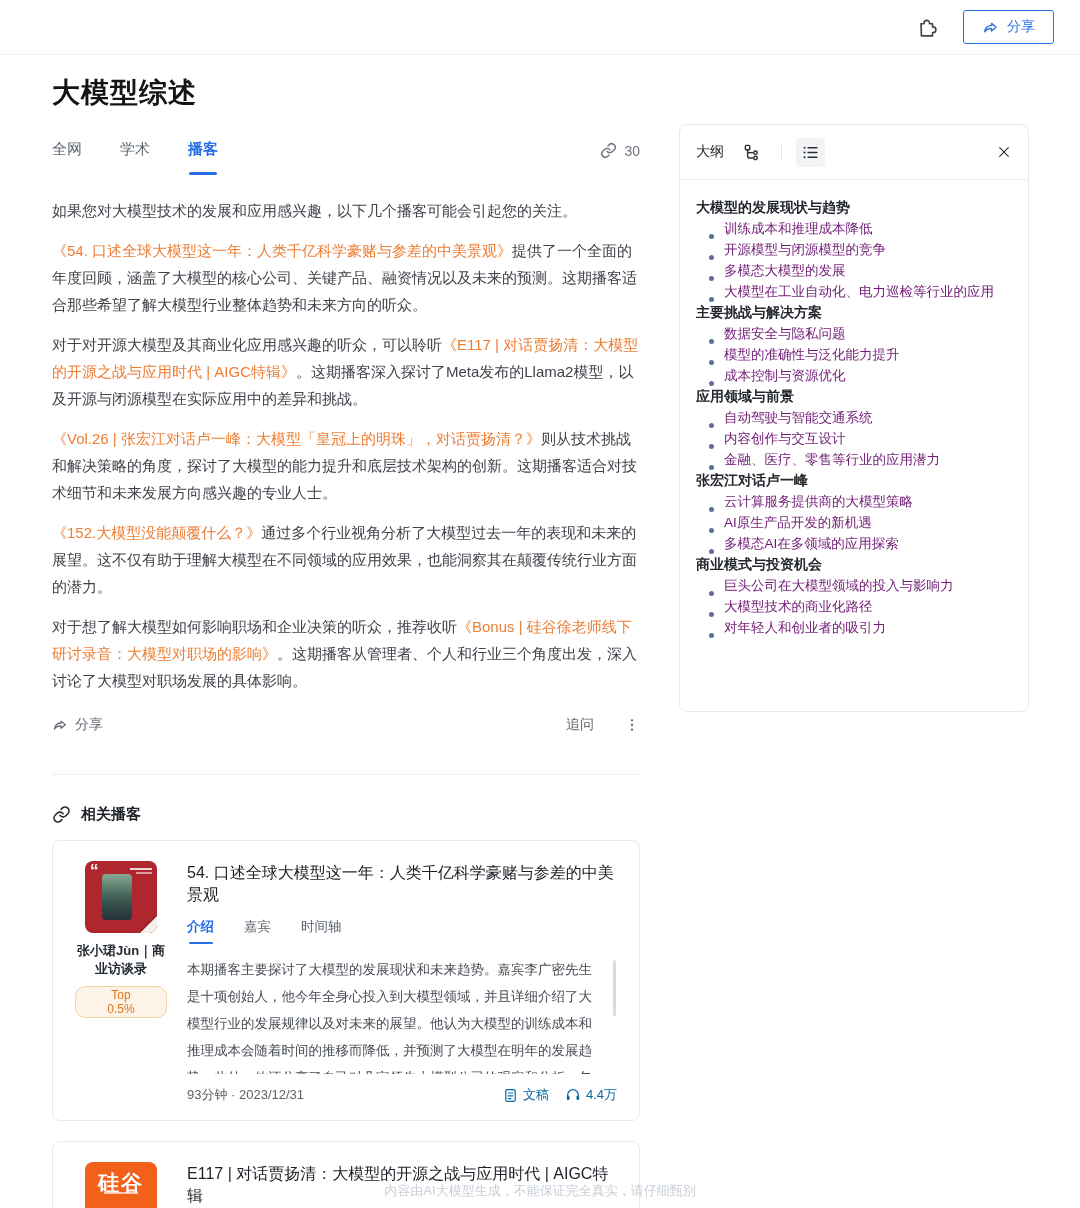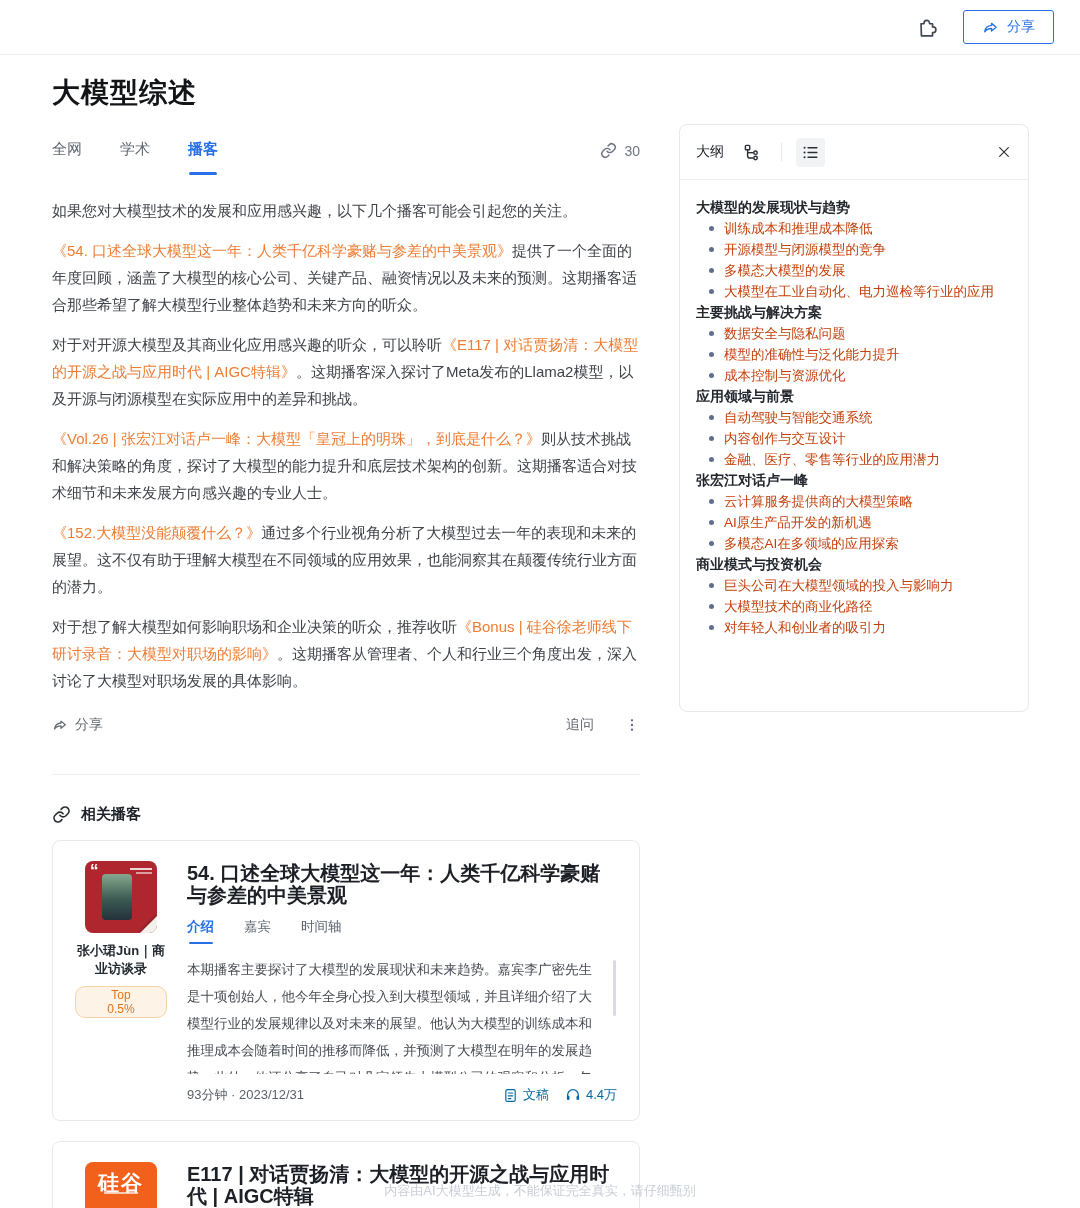--- a/index.html
+++ b/index.html
@@ -47,21 +47,21 @@
   .cover .person{position:absolute;left:17px;top:13px;width:30px;height:46px;border-radius:4px;
     background:linear-gradient(180deg,#86a88f 0%,#3c5a52 55%,#23313a 100%);}
   .cover .fold{position:absolute;right:0;bottom:0;width:0;height:0;
     border-left:17px solid transparent;border-bottom:17px solid #f4f1ec;filter:drop-shadow(-1px -1px 1px rgba(0,0,0,.25));}
   .cover .gtitle{position:absolute;top:7px;left:0;right:0;color:#fff;font-size:21px;font-weight:bold;letter-spacing:2px;}
   .cover .gsub{position:absolute;top:30px;left:50%;transform:translateX(-50%);width:34px;height:2px;background:rgba(255,255,255,.65);}
   .pod-name{font-size:13px;font-weight:bold;color:#252b33;line-height:18px;word-break:break-all;}
   .badge{display:inline-block;margin-top:8px;font-size:12px;color:#e37318;background:#fdf3e7;
     border:1px solid #f6d3a6;border-radius:10px;padding:1px 21px;}
   .card-right{flex:1;min-width:0;}
-  .card-title{font-size:20px;font-weight:bold;color:#1c2026;margin:1px 0 12px;line-height:22px;}
+  .card-title{font-size:16px;font-weight:normal;color:#1c2026;margin:1px 0 12px;line-height:22px;}
   .card-tabs{display:flex;gap:30px;font-size:13.5px;color:#5f6672;}
   .card-tab{padding-bottom:8px;cursor:pointer;text-align:right;}
   .card-tab.active{color:#2970e8;font-weight:bold;position:relative;}
   .card-tab.active::after{content:"";position:absolute;left:50%;transform:translateX(-50%);bottom:0;
     width:24px;height:2px;border-radius:2px;background:#2970e8;}
   .card-desc{position:relative;margin-top:12px;font-size:13.5px;line-height:27px;color:#474c54;
     max-height:118px;overflow:hidden;padding-right:12px;}
   .thumb{position:absolute;right:1px;top:4px;width:3px;height:56px;border-radius:2px;background:#d8dce2;}
   .card-meta{display:flex;align-items:center;justify-content:space-between;margin-top:12px;font-size:13px;color:#5b6168;}
   .meta-right{display:flex;align-items:center;gap:16px;color:#0369a1;}
@@ -71,21 +71,21 @@
     background:#fff;box-sizing:border-box;display:flex;flex-direction:column;}
   .panel-head{height:54px;flex:none;border-bottom:1px solid #edeff2;display:flex;align-items:center;gap:14px;padding:0 16px;}
   .panel-title{font-size:14px;color:#1f2329;}
   .icon-btn{padding:5px;border-radius:4px;color:#2a2e35;cursor:pointer;display:flex;}
   .icon-btn.active{background:#f2f3f5;}
   .vdiv{width:1px;height:18px;background:#e3e6ea;}
   .close-btn{margin-left:auto;color:#2a2e35;cursor:pointer;display:flex;}
   .panel-body{flex:1;padding:17px 16px 8px;overflow:hidden;}
   .o-sec{margin-bottom:0;}
   .o-title{font-size:14px;font-weight:bold;color:#23272e;line-height:21px;cursor:pointer;}
-  .o-item{display:flex;gap:10px;align-items:flex-start;padding-left:13px;font-size:13.5px;color:#c2410c;line-height:21px;cursor:pointer;}
+  .o-item{display:flex;gap:10px;align-items:flex-end;padding-left:13px;font-size:13.5px;color:#701a75;line-height:21px;cursor:pointer;}
   .o-dot{width:5px;height:5px;border-radius:50%;background:#5f6f8f;margin-top:8px;flex:none;}
   .panel-foot{height:48px;flex:none;border-top:1px solid #edeff2;display:flex;align-items:center;justify-content:center;
     gap:10px;font-size:14px;color:#23272e;position:relative;cursor:pointer;}
   .foot-more{position:absolute;right:14px;color:#5a637a;cursor:pointer;display:flex;}
   .dots{color:#5a637a;cursor:pointer;display:flex;}
   
   .watermark{position:absolute;left:0;right:0;bottom:8px;text-align:center;color:#c8cdd6;font-size:13px;z-index:5;}
 </style>
 </head>
 <body>
@@ -123,21 +123,21 @@
         </svg>
       </span>
       <span>30</span>
     </div>
   </div>
 
   <div class="article">
     <p><span>如果您对大模型技术的发展和应用感兴趣，以下几个播客可能会引起您的关注。</span></p>
     <p><span class="plink">《54. 口述全球大模型这一年：人类千亿科学豪赌与参差的中美景观》</span><span>提供了一个全面的年度回顾，涵盖了大模型的核心公司、关键产品、融资情况以及未来的预测。这期播客适合那些希望了解大模型行业整体趋势和未来方向的听众。</span></p>
     <p><span>对于对开源大模型及其商业化应用感兴趣的听众，可以聆听</span><span class="plink">《E117 | 对话贾扬清：大模型的开源之战与应用时代 | AIGC特辑》</span><span>。这期播客深入探讨了Meta发布的Llama2模型，以及开源与闭源模型在实际应用中的差异和挑战。</span></p>
-    <p><span class="plink">《Vol.26 | 张宏江对话卢一峰：大模型「皇冠上的明珠」，到底是什么？》</span><span>则从技术挑战和解决策略的角度，探讨了大模型的能力提升和底层技术架构的创新。这期播客适合对技术细节和未来发展方向感兴趣的专业人士。</span></p>
+    <p><span class="plink">《Vol.26 | 张宏江对话卢一峰：大模型「皇冠上的明珠」，对话贾扬清？》</span><span>则从技术挑战和解决策略的角度，探讨了大模型的能力提升和底层技术架构的创新。这期播客适合对技术细节和未来发展方向感兴趣的专业人士。</span></p>
     <p><span class="plink">《152.大模型没能颠覆什么？》</span><span>通过多个行业视角分析了大模型过去一年的表现和未来的展望。这不仅有助于理解大模型在不同领域的应用效果，也能洞察其在颠覆传统行业方面的潜力。</span></p>
     <p><span>对于想了解大模型如何影响职场和企业决策的听众，推荐收听</span><span class="plink">《Bonus | 硅谷徐老师线下研讨录音：大模型对职场的影响》</span><span>。这期播客从管理者、个人和行业三个角度出发，深入讨论了大模型对职场发展的具体影响。</span></p>
   </div>
 
   <div class="actions">
     <div class="al">
       <span>
         <svg width="16" height="16" viewBox="0 0 24 24" fill="none" stroke="currentColor" stroke-width="1.9" stroke-linejoin="round" stroke-linecap="round">
           <path d="M13.5 6.2 L20 11.6 L13.5 17 V13.4 C9 13.4 6 14.9 3.8 18 C4.4 12.4 7.8 9.5 13.5 9 Z"></path>
         </svg>

